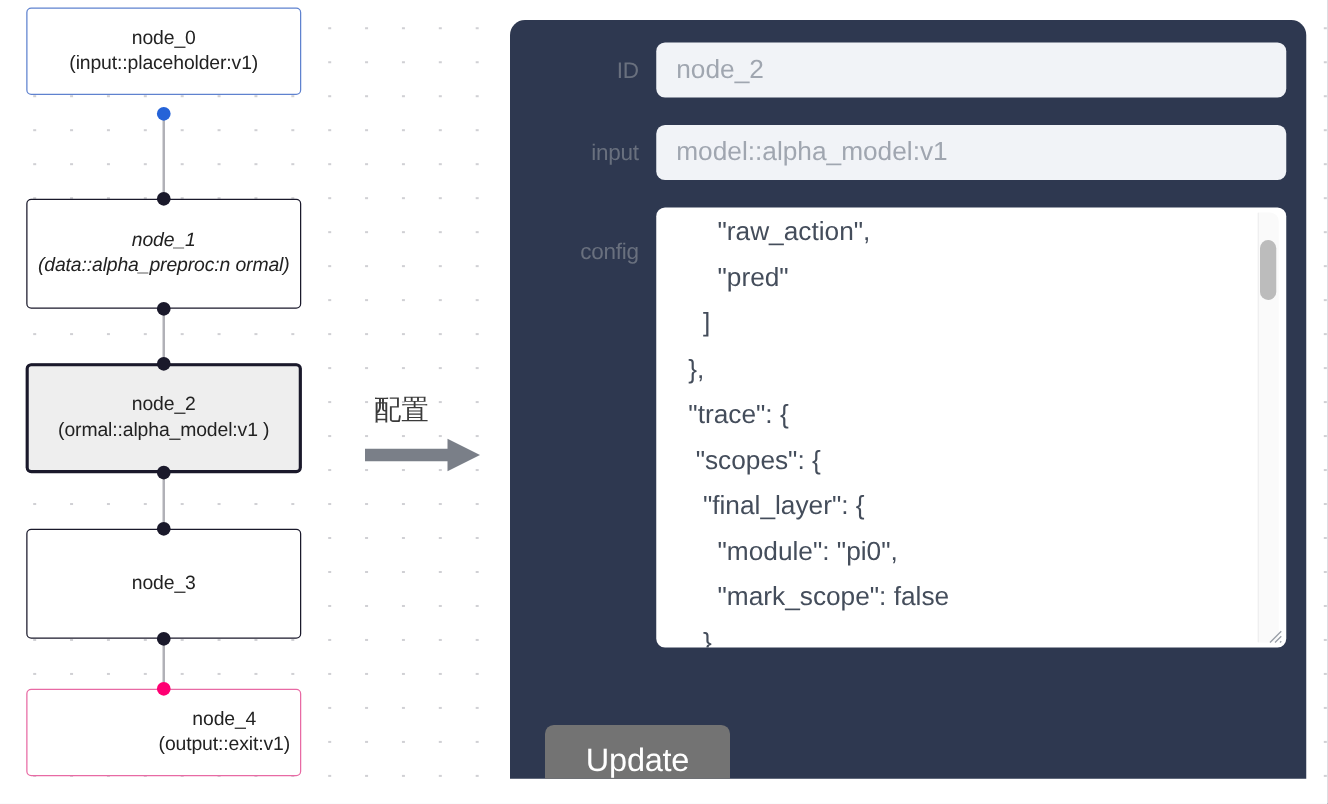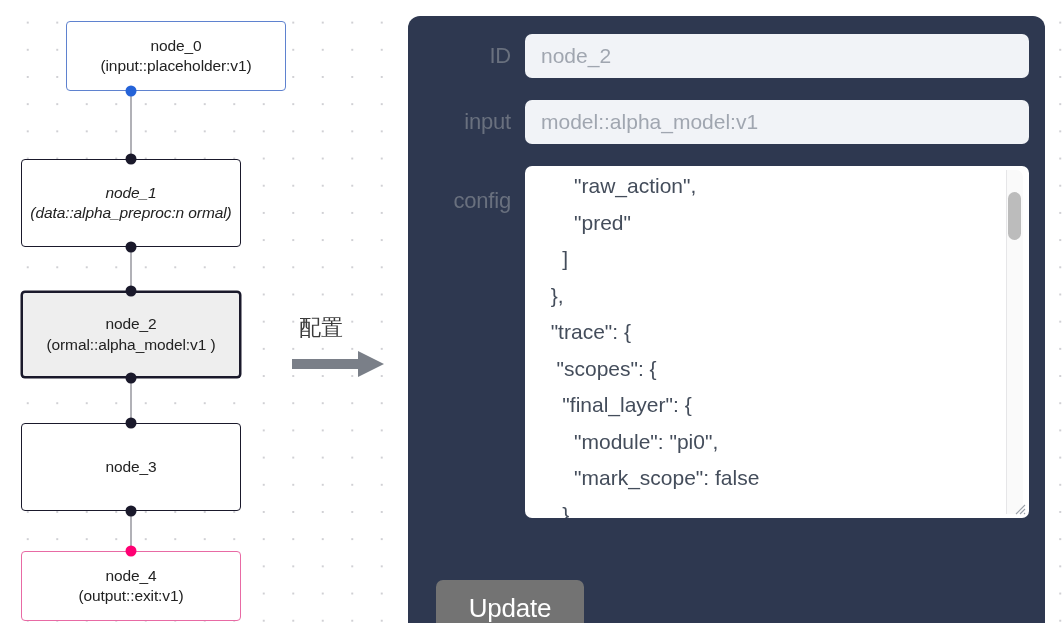--- a/index.html
+++ b/index.html
@@ -119,21 +119,21 @@
     align-items: flex-start;
     margin-bottom: 22px;
   }
   .field-label {
     width: 117px;
     flex: 0 0 117px;
     text-align: right;
     padding-right: 14px;
     box-sizing: border-box;
     color: #69707e;
-    font-size: 22px;
+    font-size: 18px;
     line-height: 44px;
     letter-spacing: -0.2px;
   }
   .field-label.config-label {
     line-height: 38px;
     padding-top: 16px;
   }
   .field-input {
     flex: 1 1 auto;
     height: 44px;
@@ -219,21 +219,21 @@
 
 <div id="screen">
 
   <div id="graph-canvas">
 
     <div class="edge-line" style="left:130px; top:91px; height:68px;"></div>
     <div class="edge-line" style="left:130px; top:247px; height:45px;"></div>
     <div class="edge-line" style="left:130px; top:377px; height:45px;"></div>
     <div class="edge-line" style="left:130px; top:511px; height:40px;"></div>
 
-    <div class="node input-node" style="left:21px; top:21px; width:220px; height:70px;margin-left:45px;">
+    <div class="node input-node" style="left:21px; top:6px; width:220px; height:70px;">
       <div>
         <span class="node-label">node_0</span>
         <span class="node-label">(input::placeholder:v1)</span>
       </div>
     </div>
     <div class="handle blue" style="left:131px; top:91px;"></div>
 
     <div class="node" style="left:21px; top:159px; width:220px; height:88px;font-style:italic;">
       <div>
         <span class="node-label">node_1</span>
@@ -253,21 +253,21 @@
     <div class="handle" style="left:131px; top:378px;"></div>
 
     <div class="node" style="left:21px; top:423px; width:220px; height:88px;justify-content:center;">
       <div>
         <span class="node-label">node_3</span>
       </div>
     </div>
     <div class="handle" style="left:131px; top:423px;"></div>
     <div class="handle" style="left:131px; top:511px;"></div>
 
-    <div class="node output-node" style="left:21px; top:551px; width:220px; height:70px;">
+    <div class="node output-node" style="left:21px; top:551px; width:220px; height:70px;justify-content:flex-end;">
       <div>
         <span class="node-label">node_4</span>
         <span class="node-label">(output::exit:v1)</span>
       </div>
     </div>
     <div class="handle pink" style="left:131px; top:551px;"></div>
   </div>
 
   <div id="arrow-group">
     <span id="arrow-caption">配置</span>

